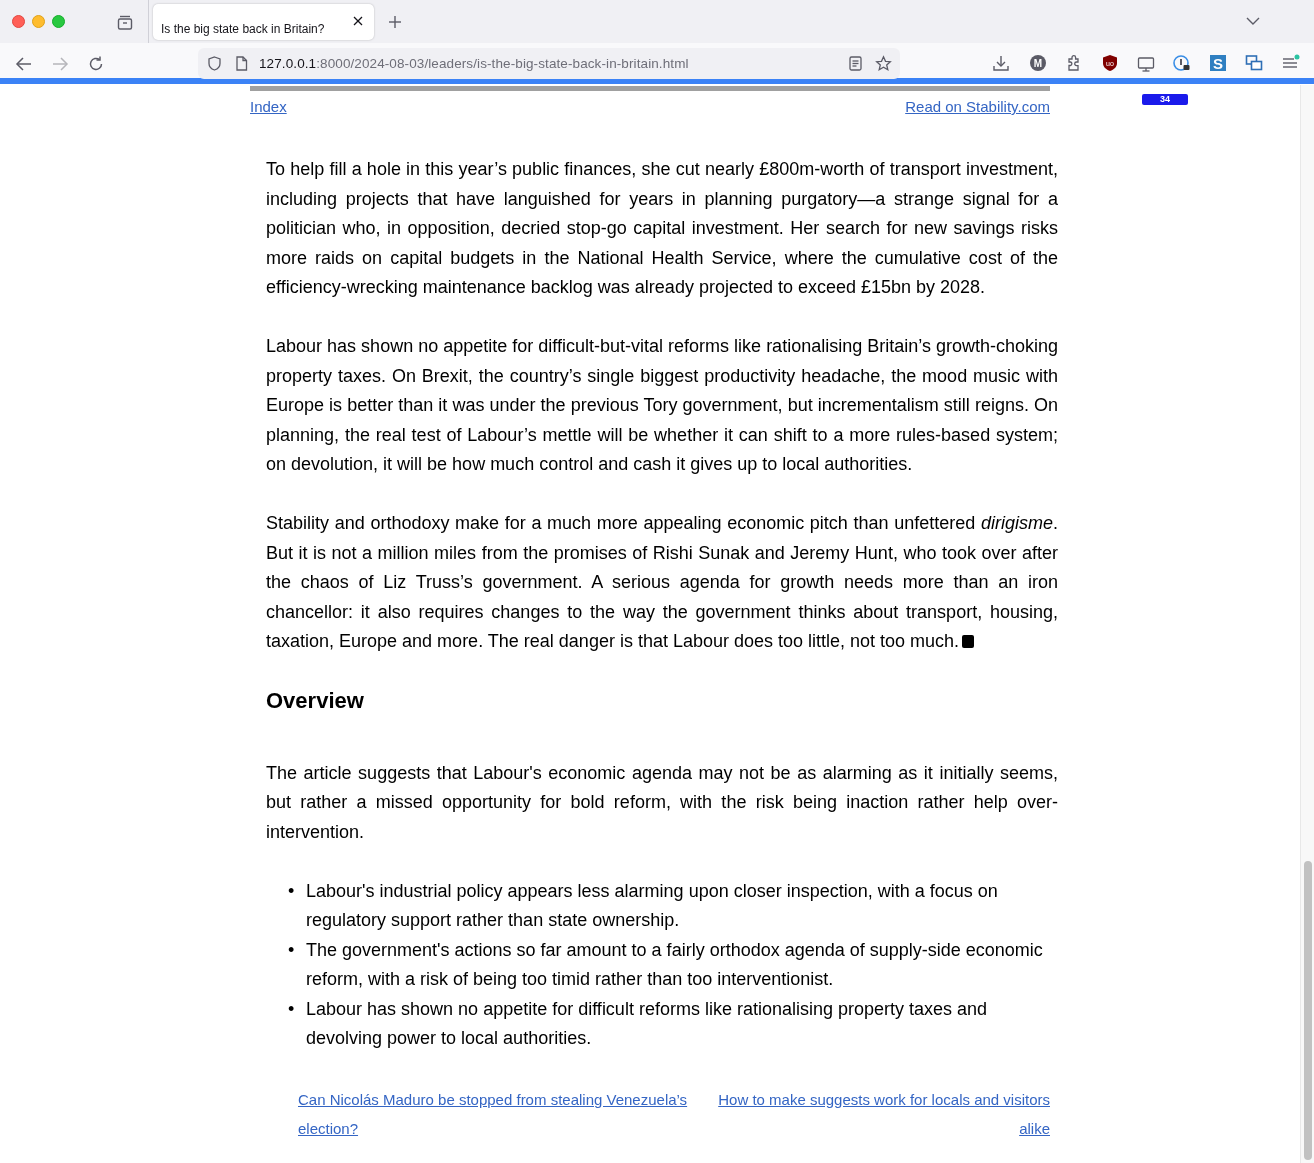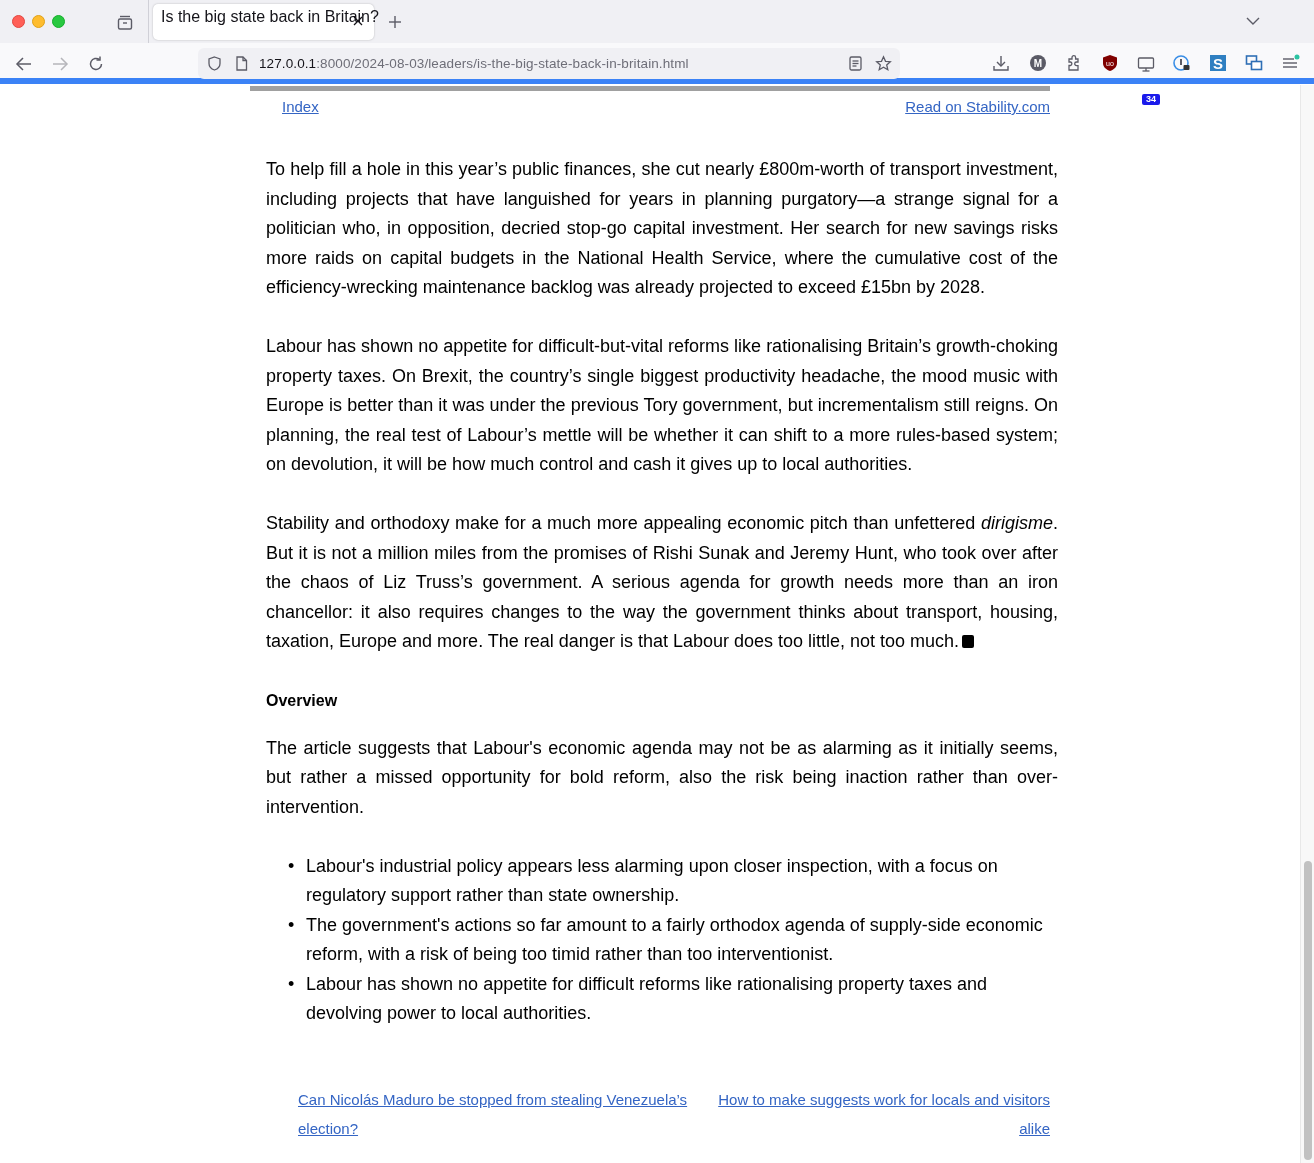--- a/index.html
+++ b/index.html
@@ -9,49 +9,49 @@
   
   .tabstrip { position: absolute; left: 0; top: 0; width: 1314px; height: 43px; background: #f0f0f4; }
   .traffic { position: absolute; top: 15px; width: 13px; height: 13px; border-radius: 50%; }
   .tl-red { left: 12px; background: #ff5f57; border: 1px solid #e2463f; }
   .tl-yellow { left: 32px; background: #febc2e; border: 1px solid #e1a116; }
   .tl-green { left: 52px; background: #28c840; border: 1px solid #14ae2a; }
   .tabs-btn { position: absolute; left: 115px; top: 12px; width: 20px; height: 20px; color: #5b5b66; }
   .tabsep { position: absolute; left: 148px; top: 0; width: 1px; height: 43px; background: #d0d0d7; }
   .tab { position: absolute; left: 153px; top: 4px; width: 221px; height: 36px; background: #fff; border-radius: 5px;
          box-shadow: 0 0 2px rgba(0,0,0,.25); }
-  .tab-title { position: absolute; left: 8px; top: 4px; font-size: 16px; color: #15141a; white-space: nowrap; text-align: right; }
+  .tab-title { position: absolute; left: 8px; top: 18px; font-size: 12px; color: #15141a; white-space: nowrap; text-align: right; }
   .tab-close { position: absolute; right: 8px; top: 9px; width: 16px; height: 16px; color: #15141a; }
   .newtab { position: absolute; left: 386px; top: 13px; width: 18px; height: 18px; color: #5b5b66; }
   .tab-list { position: absolute; left: 1244px; top: 14px; width: 18px; height: 14px; color: #5b5b66; }
 
   .navbar { position: absolute; left: 0; top: 43px; width: 1314px; height: 41px; background: #f9f9fb; border-bottom: 6px solid #3b82f6; }
   .nav-icon { position: absolute; top: 11px; width: 20px; height: 20px; color: #5b5b66; }
   .urlbar { position: absolute; left: 198px; top: 5px; width: 702px; height: 31px; background: #f0f0f4; border-radius: 6px; }
   .url-text { position: absolute; left: 61px; top: 8px; font-size: 13.5px; color: #6e6e78; white-space: nowrap; letter-spacing: 0.1px; }
   .url-host { color: #15141a; }
   .url-ico { position: absolute; top: 7px; width: 17px; height: 17px; color: #5b5b66; }
   .tb-icon { position: absolute; top: 10px; width: 20px; height: 20px; }
   .badge { position: absolute; left: 1142px; top: 51px; background: #1a1aeb; color: #fff; font-size: 9px; font-weight: bold;
-           padding: 0 4px; line-height: 11px; border-radius: 2px; }
+           padding: 0 18px; line-height: 11px; border-radius: 2px; }
 
   
   .viewport { position: absolute; left: 0; top: 85px; width: 1300px; height: 1078px; overflow: hidden; }
   .content { position: absolute; left: 250px; top: 0; width: 800px; }
   .topbar { position: absolute; left: 0; top: 1px; width: 800px; height: 5px; background: #a0a0a0; }
   a { color: #3465c4; text-decoration: underline; }
-  .hdr-link { position: absolute; top: 13px; font-size: 15px; margin-left: 32px; }
+  .hdr-link { position: absolute; top: 13px; font-size: 15px; }
   .hdr-index { left: 0; }
   .hdr-read { right: 0; }
 
   .article { position: absolute; left: 16px; top: 70px; width: 792px; font-size: 18px; line-height: 29.5px; text-align: justify; hyphens: auto; }
   .article p { margin-bottom: 29.5px; }
   .article em { font-style: italic; }
   .tombstone { display: inline-block; width: 12px; height: 13px; background: #000; border-radius: 2px; vertical-align: -1px; margin-left: 3px; }
-  .overview-h { font-weight: bold; font-size: 16px; line-height: 29.5px; margin-bottom: 18px; }
+  .overview-h { font-weight: bold; font-size: 22px; line-height: 29.5px; margin-bottom: 43px; }
   .article ul { list-style: none; margin-left: 20px; margin-bottom: 18px; text-align: left; }
   .article li { position: relative; padding-left: 20px; }
   .article li::before { content: "•"; position: absolute; left: 2px; top: 0; }
 
   .pager { position: absolute; left: 0; top: 1000px; width: 800px; font-size: 15px; line-height: 29px; }
   .pager-prev { position: absolute; left: 0; top: 0; width: 420px; margin-left: 48px; }
   .pager-next { position: absolute; right: 0; top: 0; width: 360px; text-align: right; }
 
   .scrollbar { position: absolute; left: 1300px; top: 85px; width: 14px; height: 1078px; background: #f8f8f8; border-left: 1px solid #e8e8e8; }
   .scroll-thumb { position: absolute; left: 3px; width: 8px; border-radius: 4px; background: #c1c1c1; }
@@ -210,21 +210,21 @@
     <div class="topbar"></div>
     <a class="hdr-link hdr-index" href="#">Index</a>
     <a class="hdr-link hdr-read" href="#">Read on Stability.com</a>
 
     <div class="article">
       <p>To help fill a hole in this year’s public finances, she cut nearly £800m-worth of transport investment, including projects that have languished for years in planning purgatory—a strange signal for a politician who, in opposition, decried stop-go capital investment. Her search for new savings risks more raids on capital budgets in the National Health Service, where the cumulative cost of the efficiency-wrecking maintenance backlog was already projected to exceed £15bn by 2028.</p>
       <p>Labour has shown no appetite for difficult-but-vital reforms like rationalising Britain’s growth-choking property taxes. On Brexit, the country’s single biggest productivity headache, the mood music with Europe is better than it was under the previous Tory government, but incrementalism still reigns. On planning, the real test of Labour’s mettle will be whether it can shift to a more rules-based system; on devolution, it will be how much control and cash it gives up to local authorities.</p>
       <p><span>Stability and orthodoxy make for a much more appealing economic pitch than unfettered </span><em>dirigisme</em><span>. But it is not a million miles from the promises of Rishi Sunak and Jeremy Hunt, who took over after the chaos of Liz Truss’s government. A serious agenda for growth needs more than an iron chancellor: it also requires changes to the way the government thinks about transport, housing, taxation, Europe and more. The real danger is that Labour does too little, not too much.</span><span class="tombstone"></span></p>
 
       <h3 class="overview-h">Overview</h3>
-      <p>The article suggests that Labour's economic agenda may not be as alarming as it initially seems, but rather a missed opportunity for bold reform, also the risk being inaction rather than over-intervention.</p>
+      <p>The article suggests that Labour's economic agenda may not be as alarming as it initially seems, but rather a missed opportunity for bold reform, with the risk being inaction rather help over-intervention.</p>
       <ul>
         <li>Labour's industrial policy appears less alarming upon closer inspection, with a focus on regulatory support rather than state ownership.</li>
         <li>The government's actions so far amount to a fairly orthodox agenda of supply-side economic reform, with a risk of being too timid rather than too interventionist.</li>
         <li>Labour has shown no appetite for difficult reforms like rationalising property taxes and devolving power to local authorities.</li>
       </ul>
     </div>
 
     <div class="pager">
       <a class="pager-prev" href="#">Can Nicolás Maduro be stopped from stealing Venezuela’s election?</a>
       <a class="pager-next" href="#">How to make suggests work for locals and visitors alike</a>

